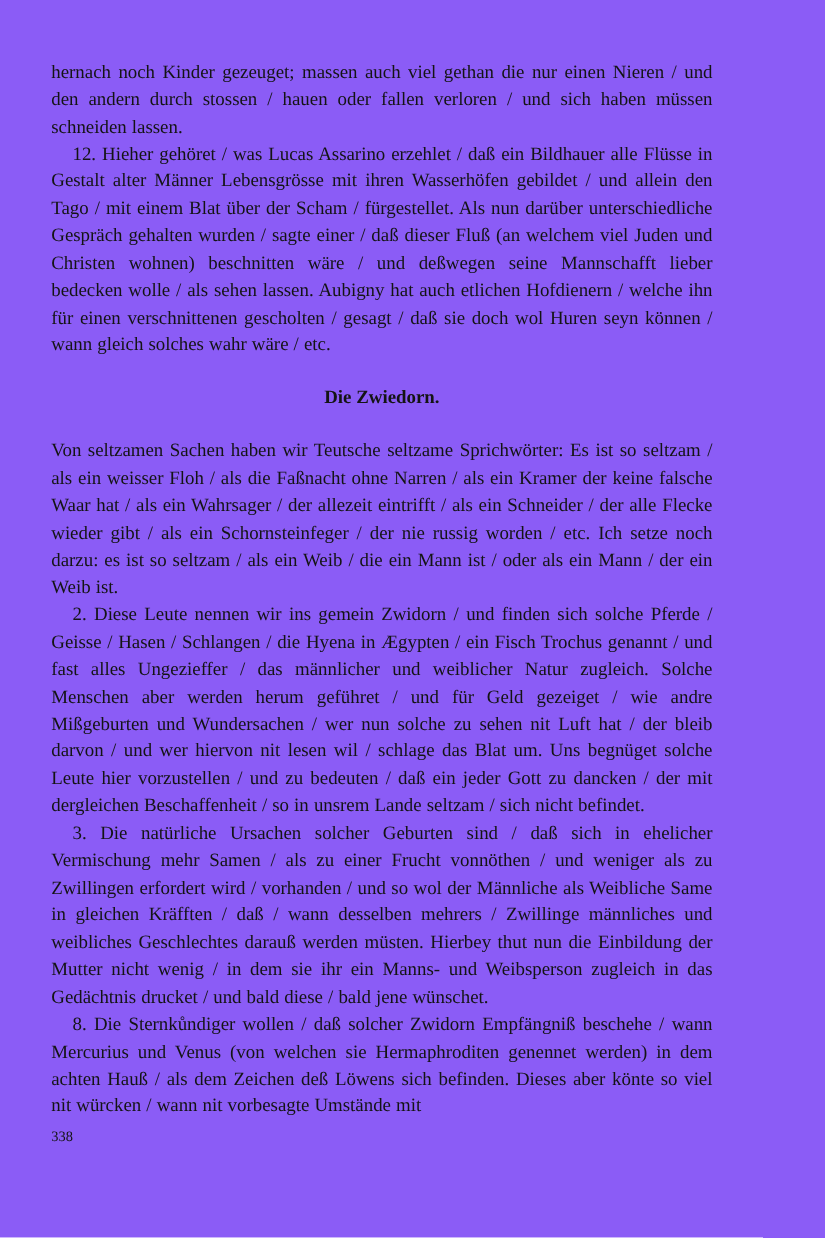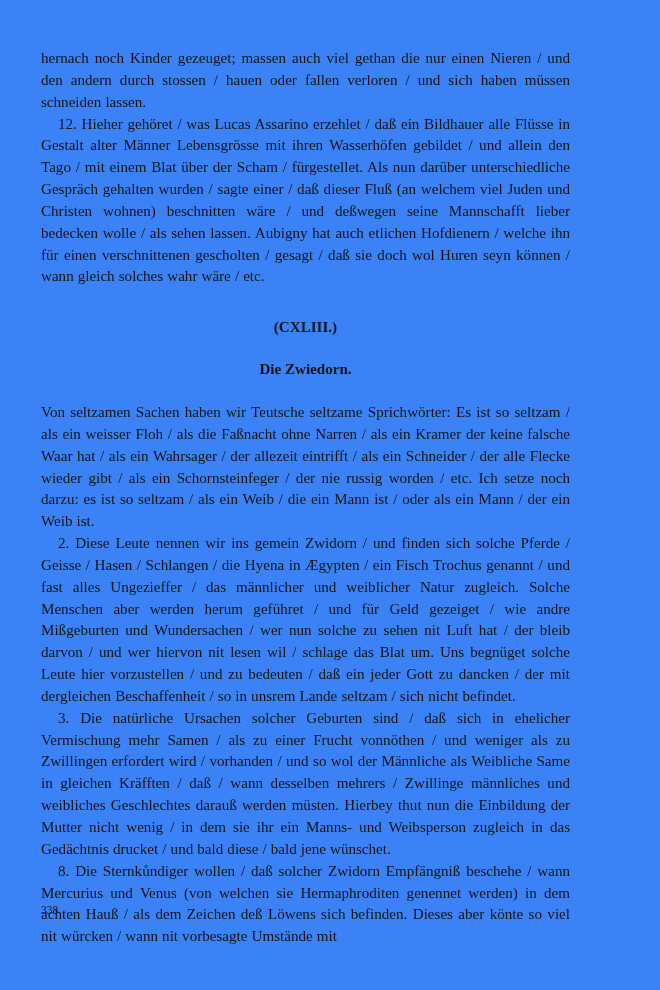--- a/index.html
+++ b/index.html
@@ -8,21 +8,21 @@
     background: #ffffff;
   }
   body {
     font-family: "Liberation Serif", "DejaVu Serif", serif;
     color: #141414;
   }
   .page {
     position: relative;
     width: 660px;
     height: 990px;
-    background: #3b82f6;
+    background: #8b5cf6;
     overflow: hidden;
     box-sizing: border-box;
   }
   .text-column {
     position: absolute;
     left: 41px;
     top: 48px;
     width: 529px;
   }
   p.body-par {
@@ -65,21 +65,20 @@
   }
 </style>
 </head>
 <body>
 
 <div class="page">
 
   <div class="text-column">
       <p class="body-par">hernach noch Kinder gezeuget; massen auch viel gethan die nur einen Nieren / und den andern durch stossen / hauen oder fallen verloren / und sich haben müssen schneiden lassen.</p>
       <p class="body-par indented">12. Hieher gehöret / was Lucas Assarino erzehlet / daß ein Bildhauer alle Flüsse in Gestalt alter Männer Lebensgrösse mit ihren Wasserhöfen gebildet / und allein den Tago / mit einem Blat über der Scham / fürgestellet. Als nun darüber unterschiedliche Gespräch gehalten wurden / sagte einer / daß dieser Fluß (an welchem viel Juden und Christen wohnen) beschnitten wäre / und deßwegen seine Mannschafft lieber bedecken wolle / als sehen lassen. Aubigny hat auch etlichen Hofdienern / welche ihn für einen verschnittenen gescholten / gesagt / daß sie doch wol Huren seyn können / wann gleich solches wahr wäre / etc.</p>
-      <p class="section-number">(CXLIII.)</p>
       <p class="section-title">Die Zwiedorn.</p>
       <p class="body-par">Von seltzamen Sachen haben wir Teutsche seltzame Sprichwörter: Es ist so seltzam / als ein weisser Floh / als die Faßnacht ohne Narren / als ein Kramer der keine falsche Waar hat / als ein Wahrsager / der allezeit eintrifft / als ein Schneider / der alle Flecke wieder gibt / als ein Schornsteinfeger / der nie russig worden / etc. Ich setze noch darzu: es ist so seltzam / als ein Weib / die ein Mann ist / oder als ein Mann / der ein Weib ist.</p>
       <p class="body-par indented">2. Diese Leute nennen wir ins gemein Zwidorn / und finden sich solche Pferde / Geisse / Hasen / Schlangen / die Hyena in Ægypten / ein Fisch Trochus genannt / und fast alles Ungezieffer / das männlicher und weiblicher Natur zugleich. Solche Menschen aber werden herum geführet / und für Geld gezeiget / wie andre Mißgeburten und Wundersachen / wer nun solche zu sehen nit Luft hat / der bleib darvon / und wer hiervon nit lesen wil / schlage das Blat um. Uns begnüget solche Leute hier vorzustellen / und zu bedeuten / daß ein jeder Gott zu dancken / der mit dergleichen Beschaffenheit / so in unsrem Lande seltzam / sich nicht befindet.</p>
       <p class="body-par indented">3. Die natürliche Ursachen solcher Geburten sind / daß sich in ehelicher Vermischung mehr Samen / als zu einer Frucht vonnöthen / und weniger als zu Zwillingen erfordert wird / vorhanden / und so wol der Männliche als Weibliche Same in gleichen Kräfften / daß / wann desselben mehrers / Zwillinge männliches und weibliches Geschlechtes darauß werden müsten. Hierbey thut nun die Einbildung der Mutter nicht wenig / in dem sie ihr ein Manns- und Weibsperson zugleich in das Gedächtnis drucket / und bald diese / bald jene wünschet.</p>
       <p class="body-par indented">8. Die Sternkůndiger wollen / daß solcher Zwidorn Empfängniß beschehe / wann Mercurius und Venus (von welchen sie Hermaphroditen genennet werden) in dem achten Hauß / als dem Zeichen deß Löwens sich befinden. Dieses aber könte so viel nit würcken / wann nit vorbesagte Umstände mit</p>
     </div>
 
   <div class="folio">338</div>
 
 </div>

